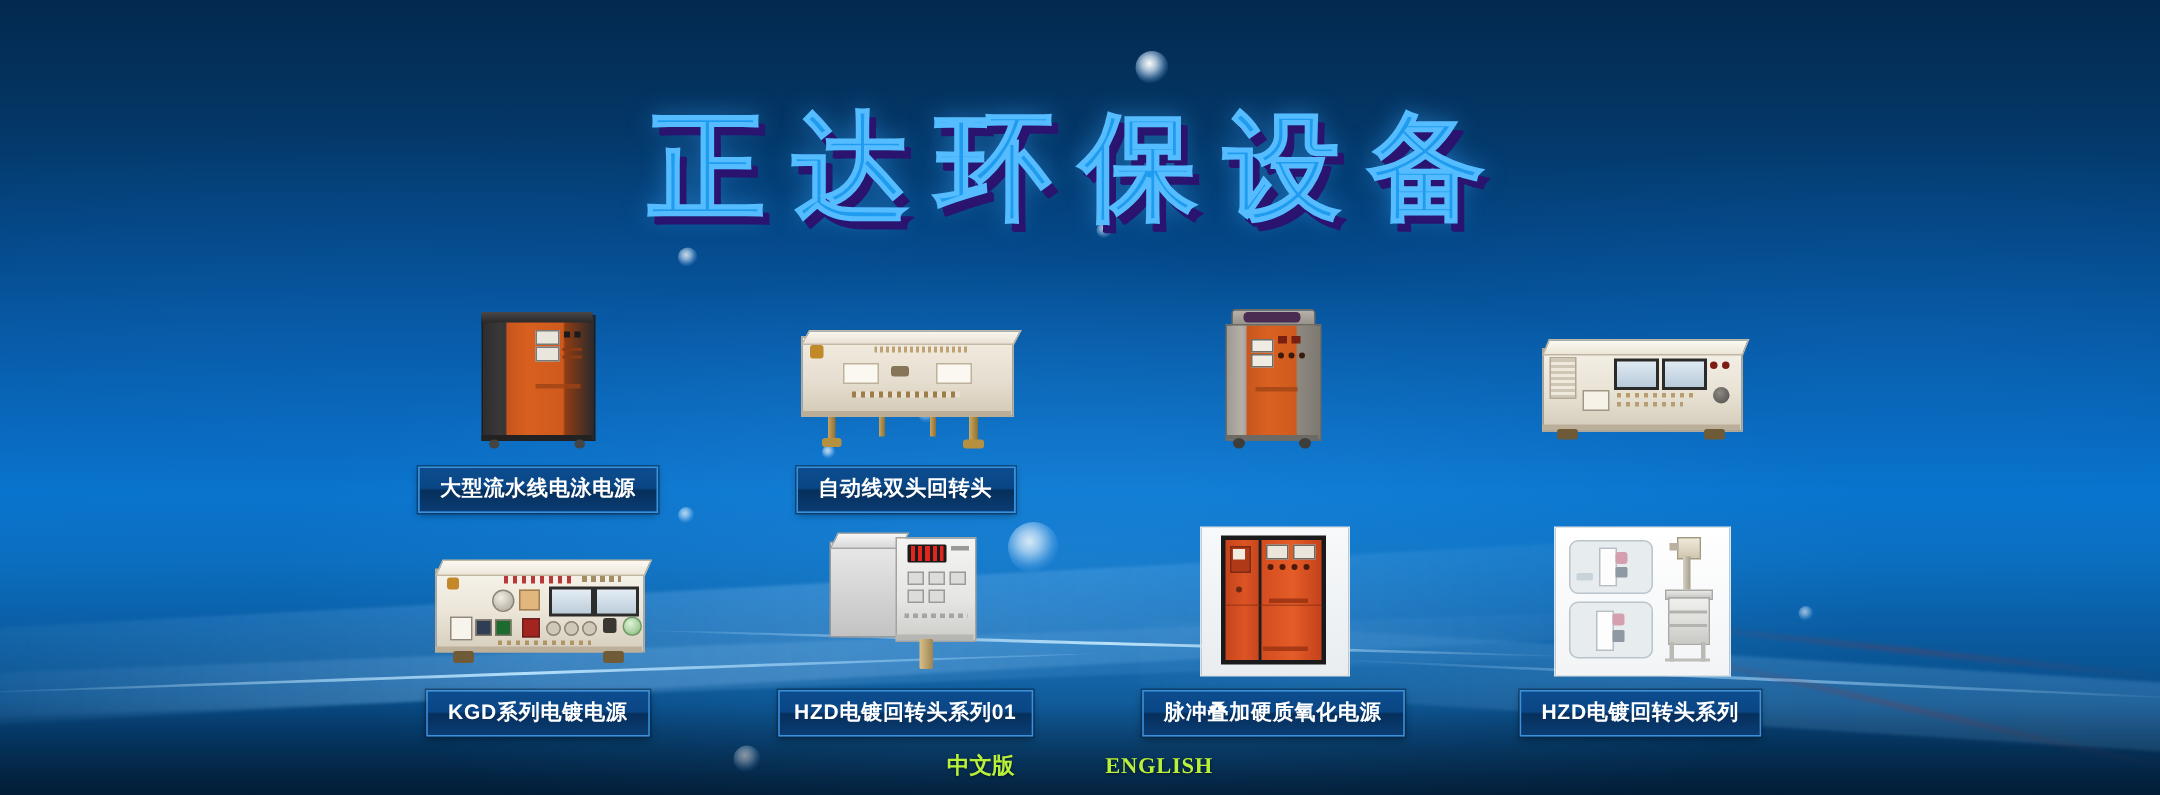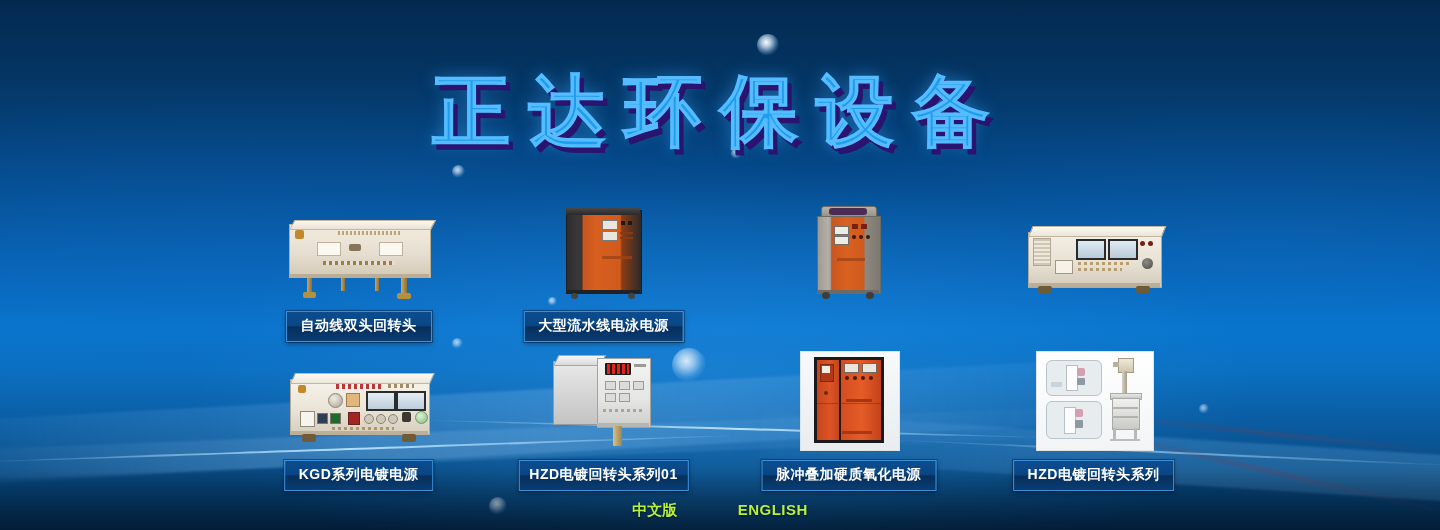--- a/index.html
+++ b/index.html
@@ -91,21 +91,21 @@
     box-shadow:0 0 0 1px rgba(6,32,62,.5), 0 2px 5px rgba(0,0,0,.35);
     letter-spacing:.5px;
   }
   .cap.tight{padding-left:10px;padding-right:10px;}
 
   
   .links{position:absolute;left:0;right:0;bottom:10px;text-align:center;}
   .links a{
     color:#b8f03a;font-size:15px;font-weight:bold;text-decoration:none;
     margin:0 28px;text-shadow:0 1px 2px rgba(0,0,0,.55);
-    font-family:Liberation Sans, sans-serif;
+    font-family:Liberation Serif, serif;
   }
   .links a.en{letter-spacing:.5px;}
 </style>
 </head>
 <body>
 
 <div class="stage">
 
   <div class="glowfield"></div>
 
@@ -129,58 +129,58 @@
   <div class="arc ac1"></div>
   <div class="arc ac2"></div>
   <div class="arc ac3"></div>
   <div class="dkstreak ds1"></div>
   <div class="dkstreak ds2"></div>
   <div class="ribbon rb4"></div>
 
   <div class="grid">
 
     <div class="row">
+
+      <div class="cell">
+        <div class="shot" style="width:84px;height:94px;">
+          <div style="position:absolute;left:4px;top:4px;width:74px;height:82px;background:linear-gradient(90deg,#2d2c2e 0%,#3a3839 16%,#363435 20%,#c6551f 22%,#d8601f 40%,#cf5a1d 72%,#8e3c13 74%,#2b2a2c 100%);border:1px solid #1d1c1e;"></div>
+          <div style="position:absolute;left:4px;top:2px;width:74px;height:7px;background:linear-gradient(180deg,#4a4749,#2a2829);"></div>
+          <div style="position:absolute;left:40px;top:14px;width:14px;height:8px;background:#e9e6dd;border:1px solid #7a7a78;"></div>
+          <div style="position:absolute;left:40px;top:25px;width:14px;height:8px;background:#e9e6dd;border:1px solid #7a7a78;"></div>
+          <div style="position:absolute;left:59px;top:15px;width:4px;height:4px;background:#1a1a1a;"></div>
+          <div style="position:absolute;left:66px;top:15px;width:4px;height:4px;background:#1a1a1a;"></div>
+          <div style="position:absolute;left:58px;top:26px;width:13px;height:2px;background:#8a3a12;"></div>
+          <div style="position:absolute;left:58px;top:31px;width:13px;height:2px;background:#8a3a12;"></div>
+          <div style="position:absolute;left:40px;top:50px;width:30px;height:3px;background:#9e4315;opacity:.8;"></div>
+          <div style="position:absolute;left:4px;top:84px;width:74px;height:4px;background:#232223;"></div>
+          <div style="position:absolute;left:9px;top:87px;width:7px;height:6px;background:#444;border-radius:50%;"></div>
+          <div style="position:absolute;left:66px;top:87px;width:7px;height:6px;background:#444;border-radius:50%;"></div>
+        </div>
+        <div class="cap">大型流水线电泳电源</div>
+      </div>
 
       <div class="cell">
         <div class="shot" style="width:152px;height:86px;">
           <div style="position:absolute;left:6px;top:10px;width:140px;height:52px;background:linear-gradient(180deg,#f2ece0 0%,#e6ded0 55%,#d4c9b6 100%);border:1px solid #b9ad98;"></div>
           <div style="position:absolute;left:6px;top:6px;width:140px;height:8px;background:linear-gradient(180deg,#fbf7ee,#e9e2d5);border:1px solid #c3b8a4;transform:skewX(-28deg);transform-origin:left bottom;"></div>
           <div style="position:absolute;left:12px;top:16px;width:9px;height:9px;background:#c08a2a;border-radius:2px;"></div>
           <div style="position:absolute;left:55px;top:17px;width:62px;height:4px;background:repeating-linear-gradient(90deg,#b08b52 0 2px,transparent 2px 4px);opacity:.75;"></div>
           <div style="position:absolute;left:34px;top:28px;width:22px;height:12px;background:#fbf8f1;border:1px solid #bfb29b;"></div>
           <div style="position:absolute;left:96px;top:28px;width:22px;height:12px;background:#fbf8f1;border:1px solid #bfb29b;"></div>
           <div style="position:absolute;left:66px;top:30px;width:12px;height:7px;background:#6d5a3a;border-radius:2px;opacity:.8;"></div>
           <div style="position:absolute;left:40px;top:47px;width:72px;height:4px;background:repeating-linear-gradient(90deg,#9d7e4a 0 3px,#e8e0d2 3px 6px);"></div>
           <div style="position:absolute;left:6px;top:60px;width:140px;height:4px;background:#bcae96;"></div>
           <div style="position:absolute;left:24px;top:64px;width:5px;height:16px;background:linear-gradient(90deg,#c9a45e,#8e7034);"></div>
           <div style="position:absolute;left:20px;top:78px;width:13px;height:6px;background:#b5913f;border-radius:2px;"></div>
           <div style="position:absolute;left:58px;top:64px;width:4px;height:13px;background:linear-gradient(90deg,#c9a45e,#8e7034);"></div>
           <div style="position:absolute;left:92px;top:64px;width:4px;height:13px;background:linear-gradient(90deg,#c9a45e,#8e7034);"></div>
           <div style="position:absolute;left:118px;top:64px;width:6px;height:17px;background:linear-gradient(90deg,#cda960,#8e7034);"></div>
           <div style="position:absolute;left:114px;top:79px;width:14px;height:6px;background:#b5913f;border-radius:2px;"></div>
         </div>
         <div class="cap">自动线双头回转头</div>
-      </div>
-
-      <div class="cell">
-        <div class="shot" style="width:84px;height:94px;">
-          <div style="position:absolute;left:4px;top:4px;width:74px;height:82px;background:linear-gradient(90deg,#2d2c2e 0%,#3a3839 16%,#363435 20%,#c6551f 22%,#d8601f 40%,#cf5a1d 72%,#8e3c13 74%,#2b2a2c 100%);border:1px solid #1d1c1e;"></div>
-          <div style="position:absolute;left:4px;top:2px;width:74px;height:7px;background:linear-gradient(180deg,#4a4749,#2a2829);"></div>
-          <div style="position:absolute;left:40px;top:14px;width:14px;height:8px;background:#e9e6dd;border:1px solid #7a7a78;"></div>
-          <div style="position:absolute;left:40px;top:25px;width:14px;height:8px;background:#e9e6dd;border:1px solid #7a7a78;"></div>
-          <div style="position:absolute;left:59px;top:15px;width:4px;height:4px;background:#1a1a1a;"></div>
-          <div style="position:absolute;left:66px;top:15px;width:4px;height:4px;background:#1a1a1a;"></div>
-          <div style="position:absolute;left:58px;top:26px;width:13px;height:2px;background:#8a3a12;"></div>
-          <div style="position:absolute;left:58px;top:31px;width:13px;height:2px;background:#8a3a12;"></div>
-          <div style="position:absolute;left:40px;top:50px;width:30px;height:3px;background:#9e4315;opacity:.8;"></div>
-          <div style="position:absolute;left:4px;top:84px;width:74px;height:4px;background:#232223;"></div>
-          <div style="position:absolute;left:9px;top:87px;width:7px;height:6px;background:#444;border-radius:50%;"></div>
-          <div style="position:absolute;left:66px;top:87px;width:7px;height:6px;background:#444;border-radius:50%;"></div>
-        </div>
-        <div class="cap">大型流水线电泳电源</div>
       </div>
 
       <div class="cell">
         <div class="shot" style="width:84px;height:96px;">
           <div style="position:absolute;left:14px;top:2px;width:54px;height:12px;background:linear-gradient(180deg,#b7b3ab,#8d8981);border:1px solid #6d6a63;border-radius:3px;"></div>
           <div style="position:absolute;left:22px;top:4px;width:38px;height:7px;background:#4a2b52;border-radius:3px;"></div>
           <div style="position:absolute;left:10px;top:12px;width:62px;height:76px;background:linear-gradient(90deg,#9e9a92 0%,#b5b1a9 16%,#a8a49c 20%,#c9561f 22%,#da6120 46%,#cf5a1d 74%,#8d8981 76%,#7d7970 100%);border:1px solid #6e6b64;"></div>
           <div style="position:absolute;left:27px;top:22px;width:13px;height:7px;background:#efece3;border:1px solid #6f6d68;"></div>
           <div style="position:absolute;left:27px;top:32px;width:13px;height:7px;background:#efece3;border:1px solid #6f6d68;"></div>
           <div style="position:absolute;left:45px;top:20px;width:6px;height:5px;background:#781f10;"></div>

